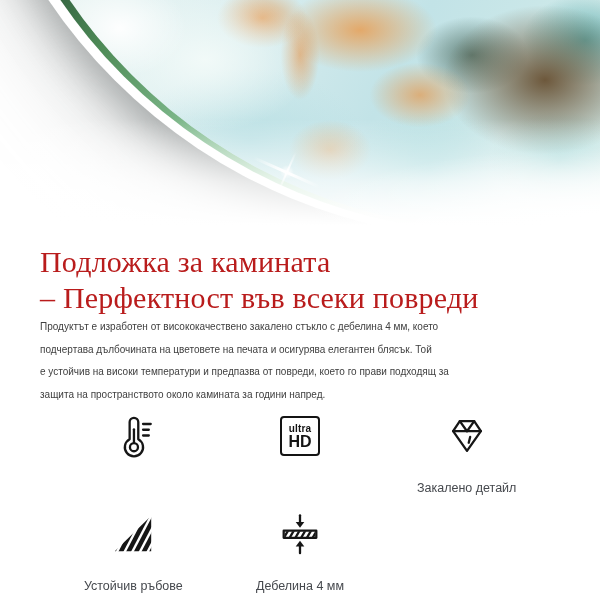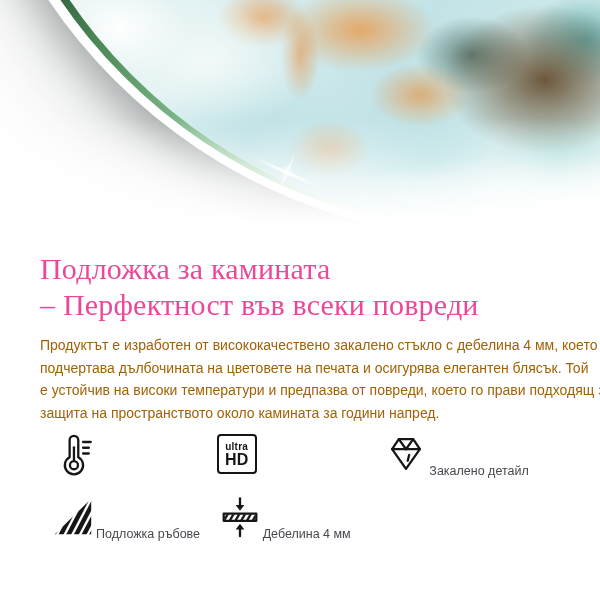--- a/index.html
+++ b/index.html
@@ -53,29 +53,29 @@
 
   .hero-fade { position:absolute; left:0; right:0; bottom:0; height:115px;
                background:
                  radial-gradient(90% 130% at 100% 100%, #ffffff 12%, rgba(255,255,255,0) 58%),
                  linear-gradient(to bottom, rgba(255,255,255,0) 0%, rgba(255,255,255,.7) 55%, #ffffff 92%); }
 
   
   .content { padding:0 40px; }
 
   h1.title { font-family:"Liberation Serif","DejaVu Serif",serif; font-weight:400;
-             color:#ec4899; font-size:30px; line-height:36px; letter-spacing:.2px; margin-top:17px; }
-
-  .desc { margin-top:11px; color:#a16207; font-size:14px; }
+             color:#b91c1c; font-size:30px; line-height:36px; letter-spacing:.2px; margin-top:10px; }
+
+  .desc { color:#404040; font-size:10px; }
   .desc .dline { line-height:22.5px; white-space:nowrap; }
 
   
   .features { margin:6px 10px 0 10px; display:grid; grid-template-columns:repeat(3,1fr);
               row-gap:15px; }
-  .feature { display:flex; flex-direction:row; align-items:flex-end; }
+  .feature { display:flex; flex-direction:column; align-items:center;gap:13px; }
   .feature-icon { height:48px; display:flex; align-items:center; justify-content:center; }
   .feature-label { margin-top:8px; font-size:12.5px; color:#45484d; text-align:center; }
 
   svg.ic { stroke:#161616; fill:none; stroke-width:2.4; stroke-linecap:round; stroke-linejoin:round; }
   svg.ic .fill { fill:#161616; stroke:none; }
 
   .uhd-box { width:40px; height:40px; border:2.5px solid #141414; border-radius:4px;
              display:flex; flex-direction:column; align-items:center; justify-content:center;
              color:#141414; }
   .uhd-top { font-size:10px; font-weight:700; line-height:11px; letter-spacing:.2px; }
@@ -159,21 +159,21 @@
             <g clip-path="url(#pe)" stroke="#161616" stroke-width="4.6" stroke-linecap="butt">
               <line x1="1" y1="47" x2="25" y2="1"></line>
               <line x1="9" y1="47" x2="33" y2="1"></line>
               <line x1="17" y1="47" x2="41" y2="1"></line>
               <line x1="25" y1="47" x2="49" y2="1"></line>
               <line x1="33" y1="47" x2="57" y2="1"></line>
               <line x1="41" y1="47" x2="65" y2="1"></line>
             </g>
           </svg>
         </div>
-        <div class="feature-label">Подложка ръбове</div>
+        <div class="feature-label">Устойчив ръбове</div>
       </div>
 
       <div class="feature">
         <div class="feature-icon">
           <svg class="ic" width="46" height="46" viewBox="0 0 48 48">
             <defs>
                 <clipPath id="bar">
                   <rect x="8" y="21" width="32" height="6.5"></rect>
                 </clipPath>
               </defs>

